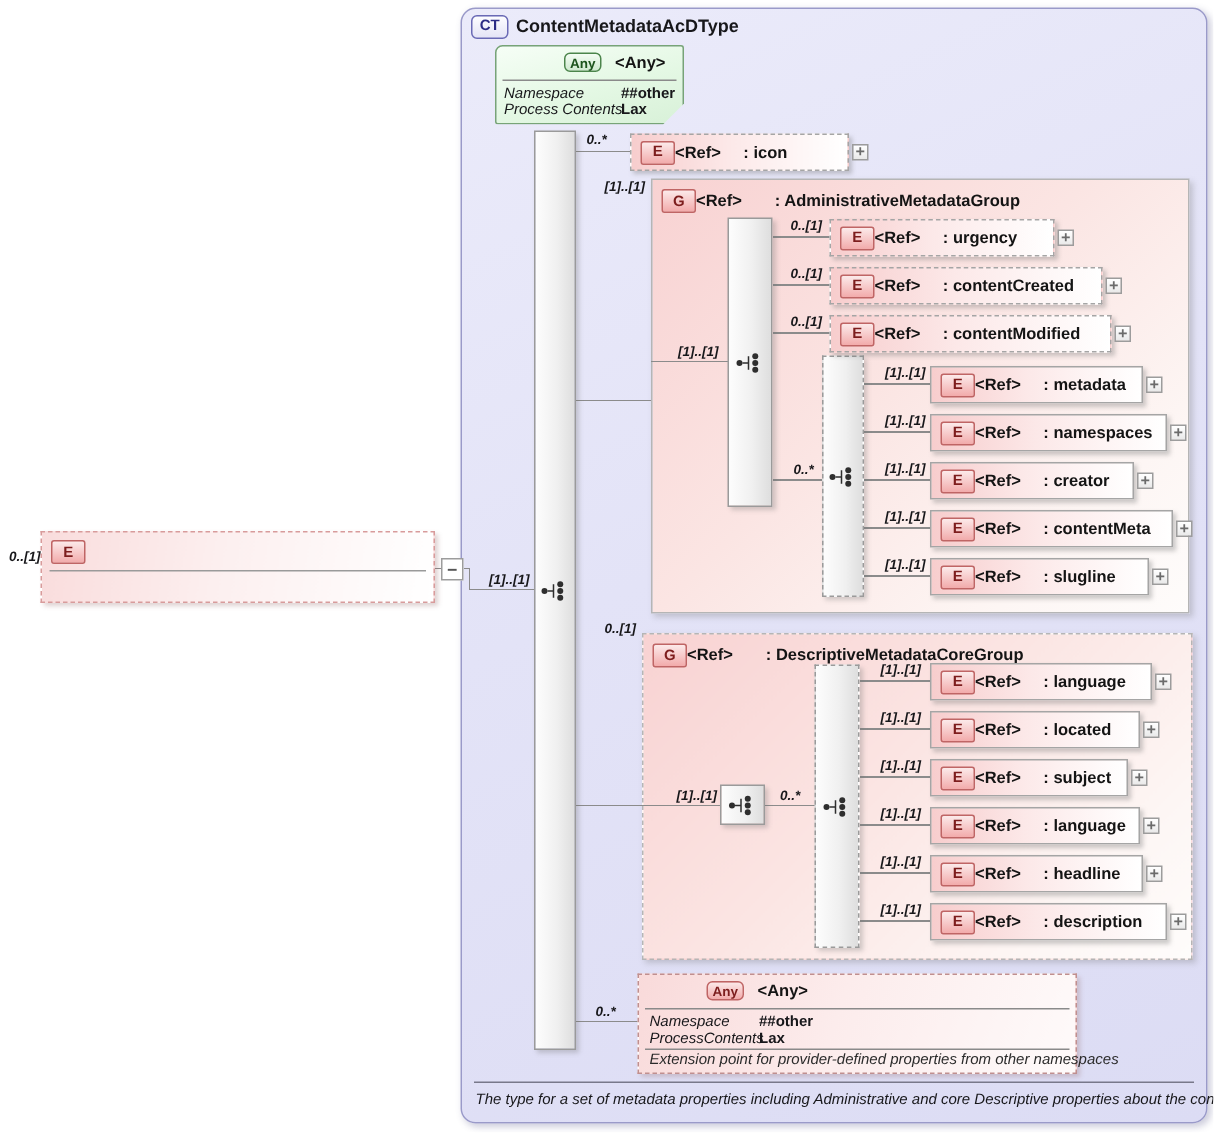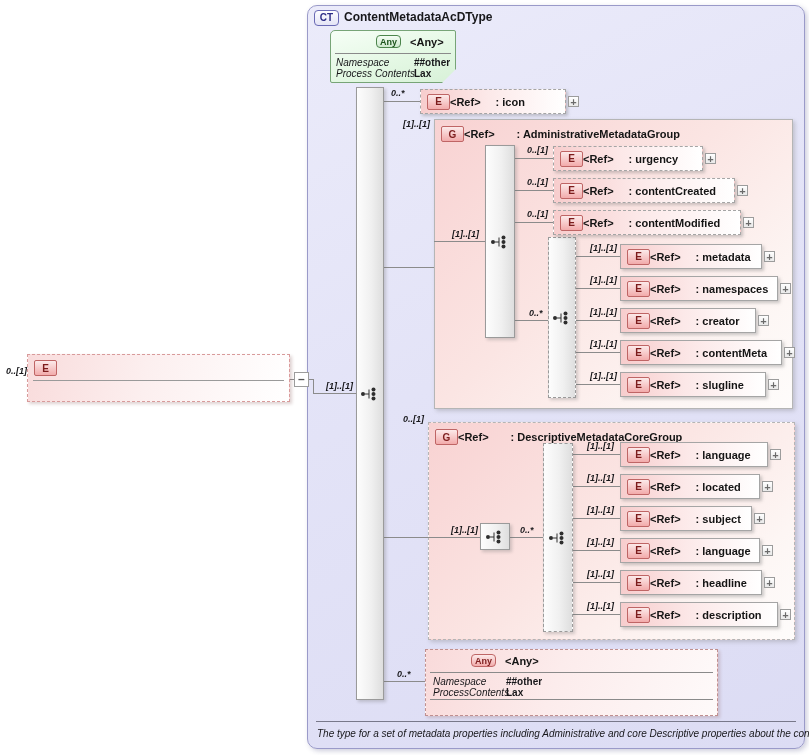--- a/index.html
+++ b/index.html
@@ -335,15 +335,16 @@
     <div class="titlerow-any">
       <span class="anybadge pink">Any</span>
       <span class="any-title">&lt;Any&gt;</span>
     </div>
     <div class="any-sep" style="left:4px;right:4px;top:22px;"></div>
     <div class="any-row" style="left:7px;top:26px;"><span class="lab">Namespace</span></div>
     <div class="any-row" style="left:80px;top:26px;font-weight:bold;">##other</div>
     <div class="any-row" style="left:7px;top:37px;"><span class="lab">ProcessContents</span></div>
     <div class="any-row" style="left:80px;top:37px;font-weight:bold;">Lax</div>
     <div class="any-sep" style="left:4px;right:4px;top:49px;"></div>
+    <div class="any-desc">Extension point for provider-defined properties from other namespaces</div>
   </div>
 
 </div>
 
 </body></html>

